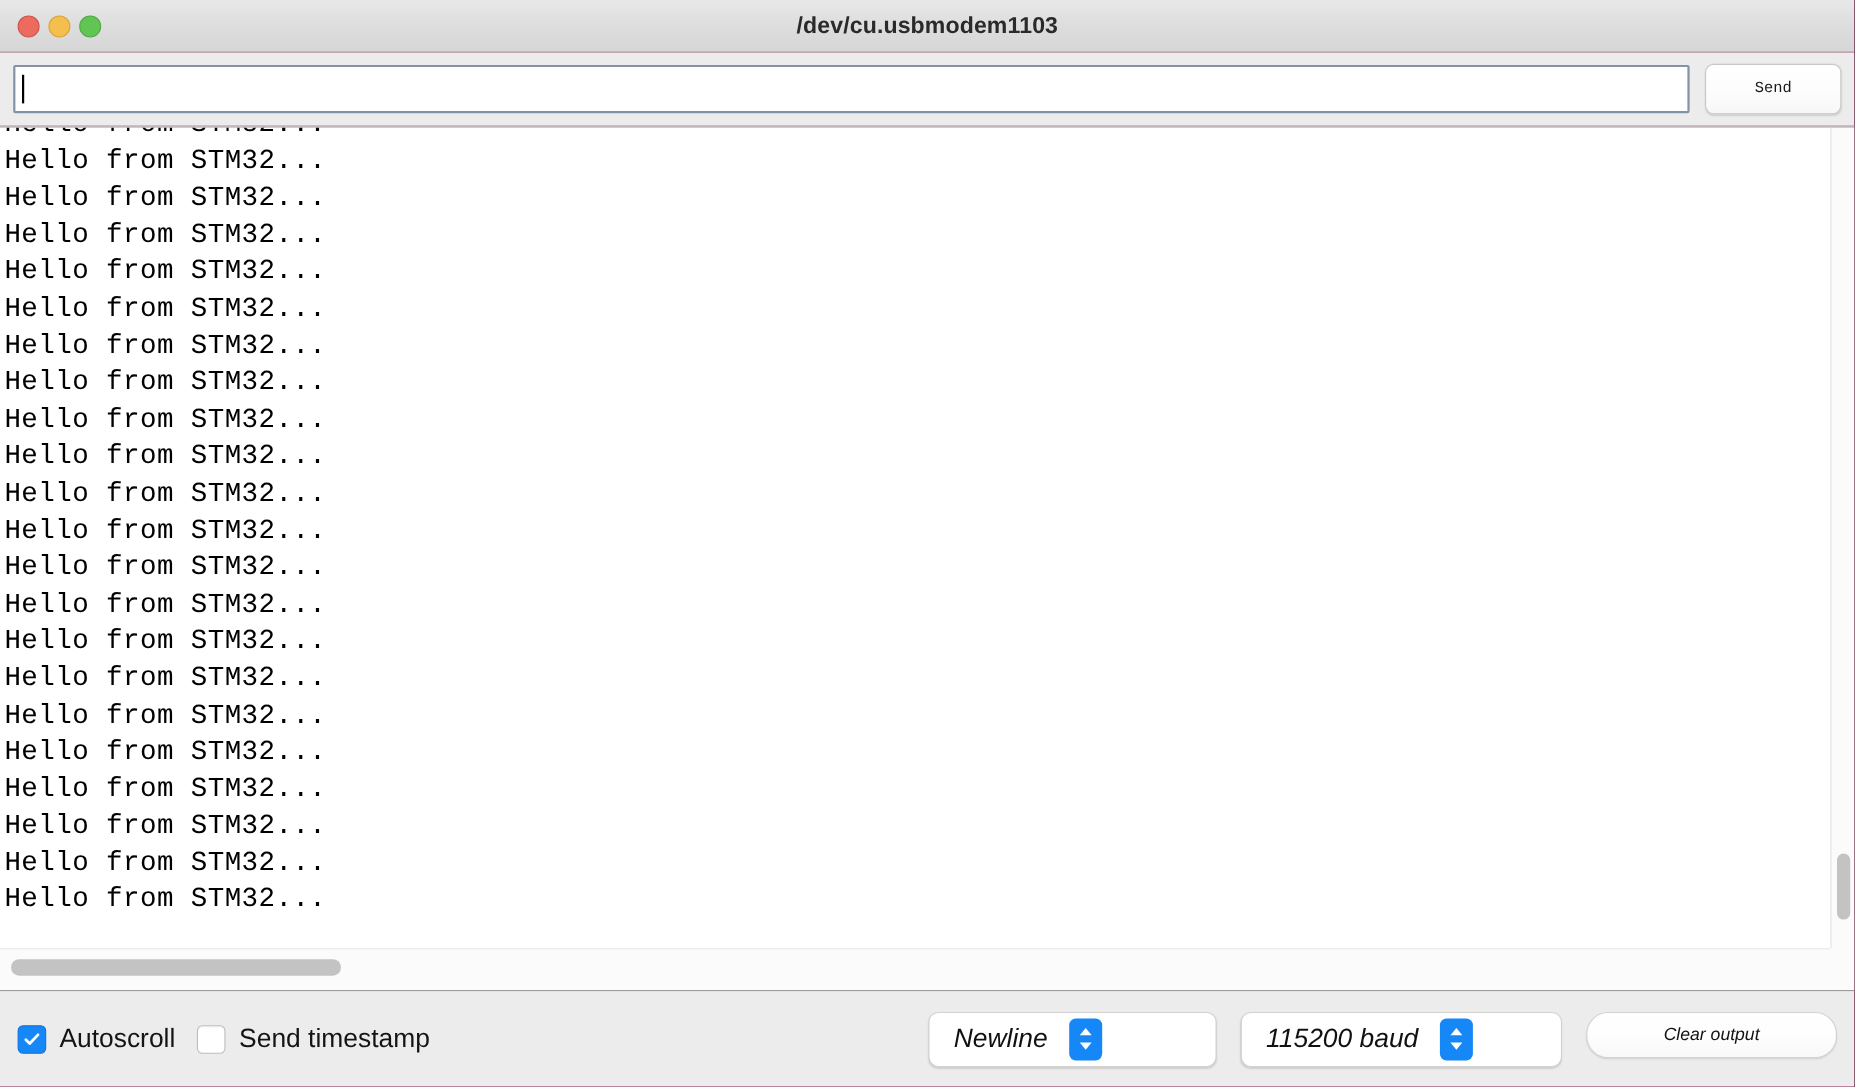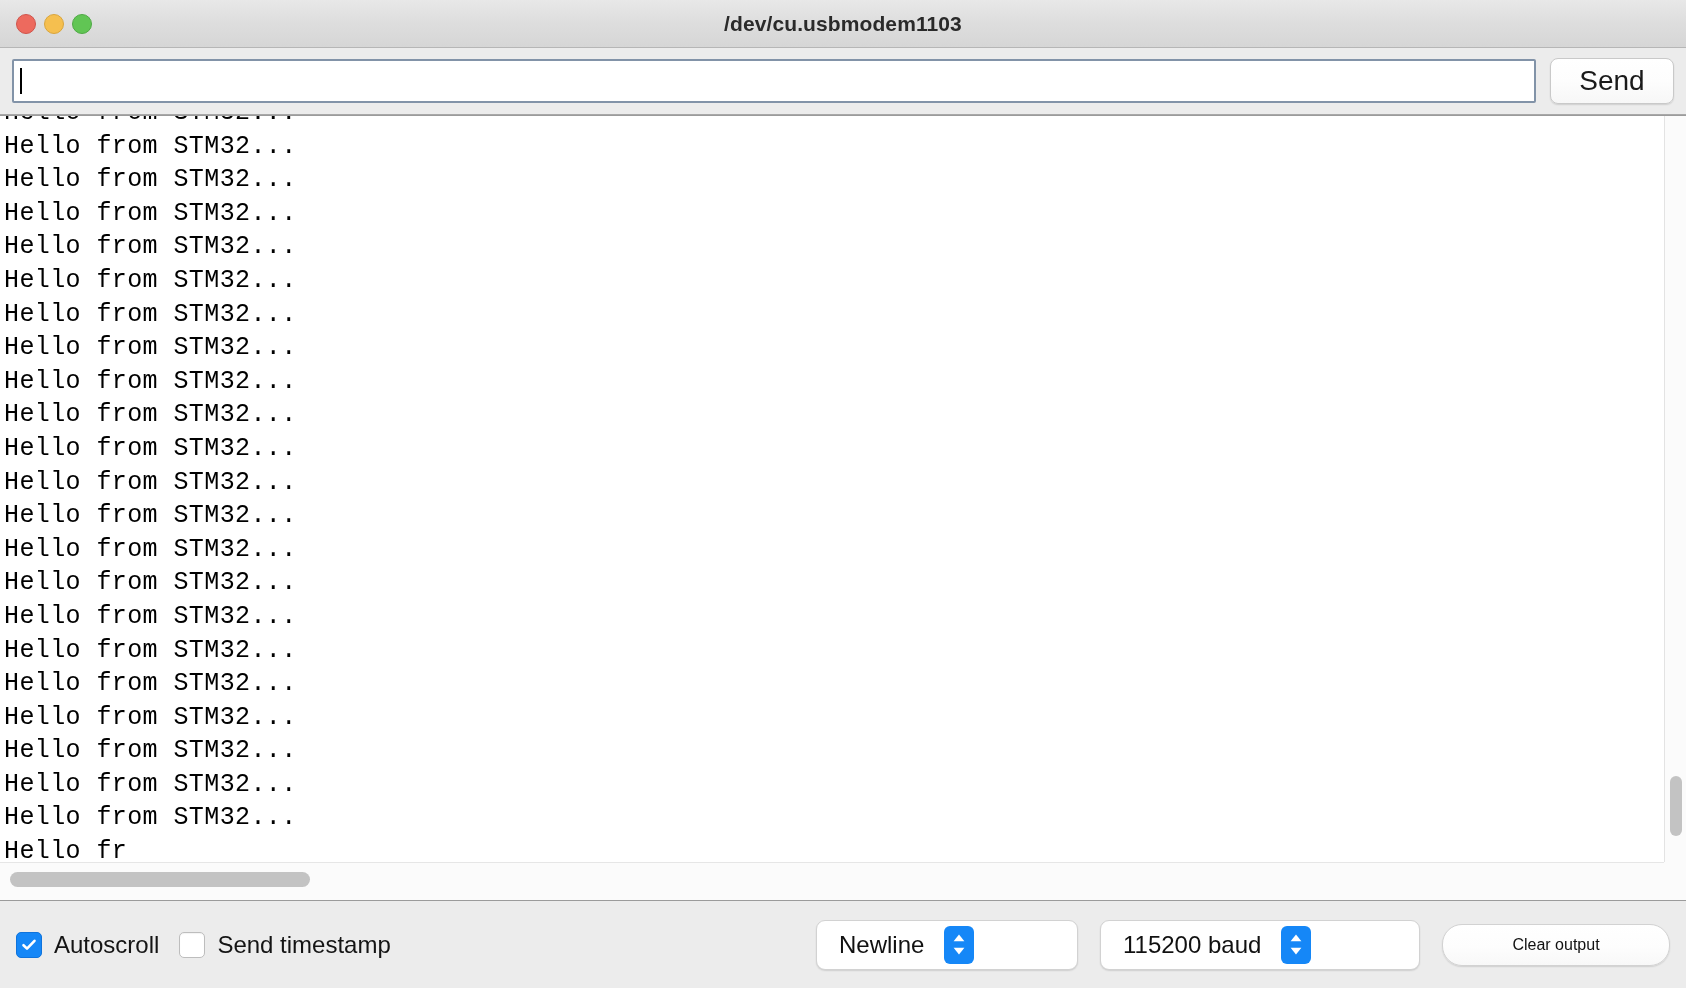--- a/index.html
+++ b/index.html
@@ -93,26 +93,27 @@
     color: #000;
   }
   .send-btn {
     flex: 0 0 auto;
     min-width: 124px;
     height: 46px;
     background: linear-gradient(to bottom, #FFFFFF 0%, #FDFDFD 50%, #F7F7F7 100%);
     border: 1px solid #C9C9C9;
     border-radius: 8px;
     box-shadow: 0 1px 1.5px rgba(0,0,0,0.13);
-    font-size: 28px;
+    font-size: 14px;
     color: #1A1A1A;
     display: flex;
     align-items: center;
     justify-content: center;
     cursor: default;
+    font-family: Liberation Mono, monospace;
   }
 
   
   .output-wrap {
     flex: 1 1 auto;
     position: relative;
     background: #FFFFFF;
     overflow: hidden;
     border-top: 1px solid #9B9B9B;
   }
@@ -229,22 +230,22 @@
   .box.on svg { display: block; }
   .chk-label {
     font-size: 24px;
     color: #141414;
   }
 
   .right-controls {
     position: absolute;
     right: 16px;
     display: flex;
-    align-items: center;
     gap: 22px;
+    font-style: italic;
   }
   .popup {
     height: 50px;
     background: #FFFFFF;
     border: 1px solid #D2D2D2;
     border-radius: 9px;
     box-shadow: 0 1px 1.5px rgba(0,0,0,0.12);
     display: flex;
     align-items: center;
     padding-left: 22px;
@@ -265,21 +266,21 @@
     display: flex;
     flex-direction: column;
     align-items: center;
     justify-content: center;
     gap: 3px;
     flex: 0 0 30px;
   }
   .stepper svg { display: block; }
 
   .popup.newline { width: 262px; }
-  .popup.baud    { width: 320px; }
+  .popup.baud    { width: 292px; }
 
   .clear-btn {
     height: 42px;
     min-width: 228px;
     background: linear-gradient(to bottom, #FFFFFF 0%, #FDFDFD 55%, #F8F8F8 100%);
     border: 1px solid #D2D2D2;
     border-radius: 20px;
     box-shadow: 0 1px 1.5px rgba(0,0,0,0.12);
     display: flex;
     align-items: center;
@@ -332,21 +333,20 @@
           <div class="line">Hello from STM32...</div>
           <div class="line">Hello from STM32...</div>
           <div class="line">Hello from STM32...</div>
           <div class="line">Hello from STM32...</div>
           <div class="line">Hello from STM32...</div>
           <div class="line">Hello from STM32...</div>
           <div class="line">Hello from STM32...</div>
           <div class="line">Hello from STM32...</div>
           <div class="line">Hello from STM32...</div>
           <div class="line">Hello from STM32...</div>
-          <div class="line">Hello fr</div>
         </div>
     </div>
 
     <div class="vscroll">
       <div class="vthumb" style="top: 660px; height: 60px;"></div>
     </div>
 
     <div class="hscroll">
       <div class="hthumb" style="width: 300px;"></div>
     </div>

